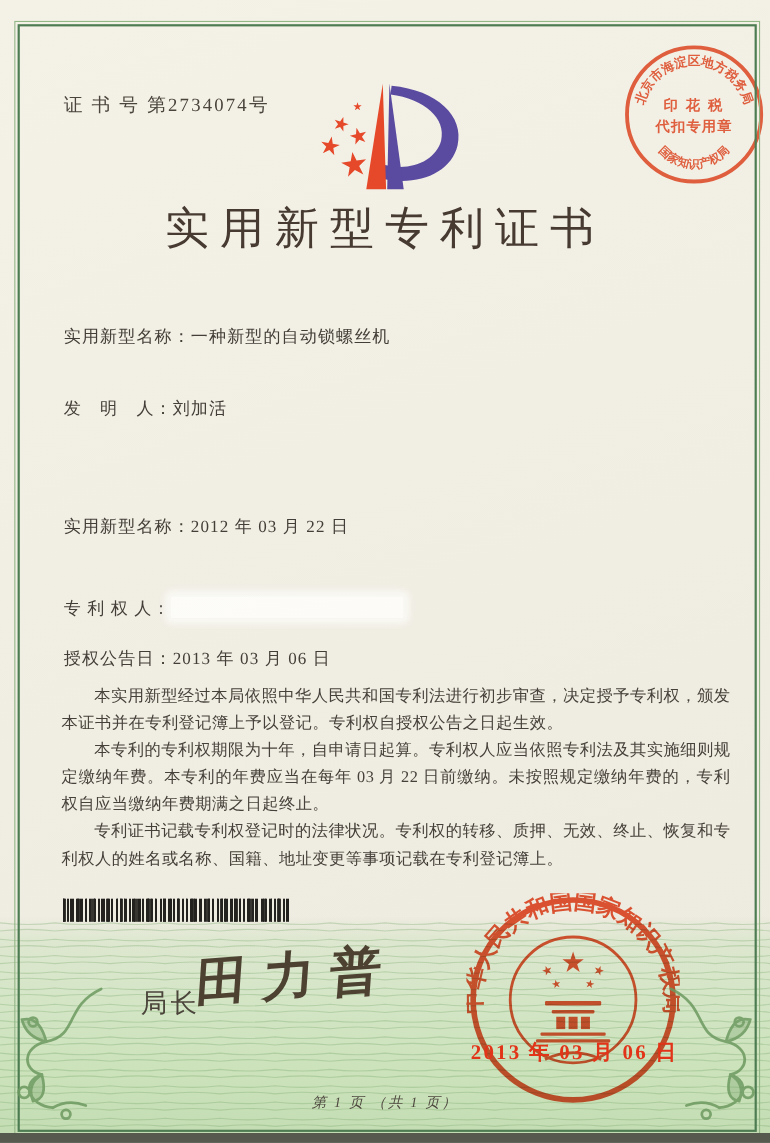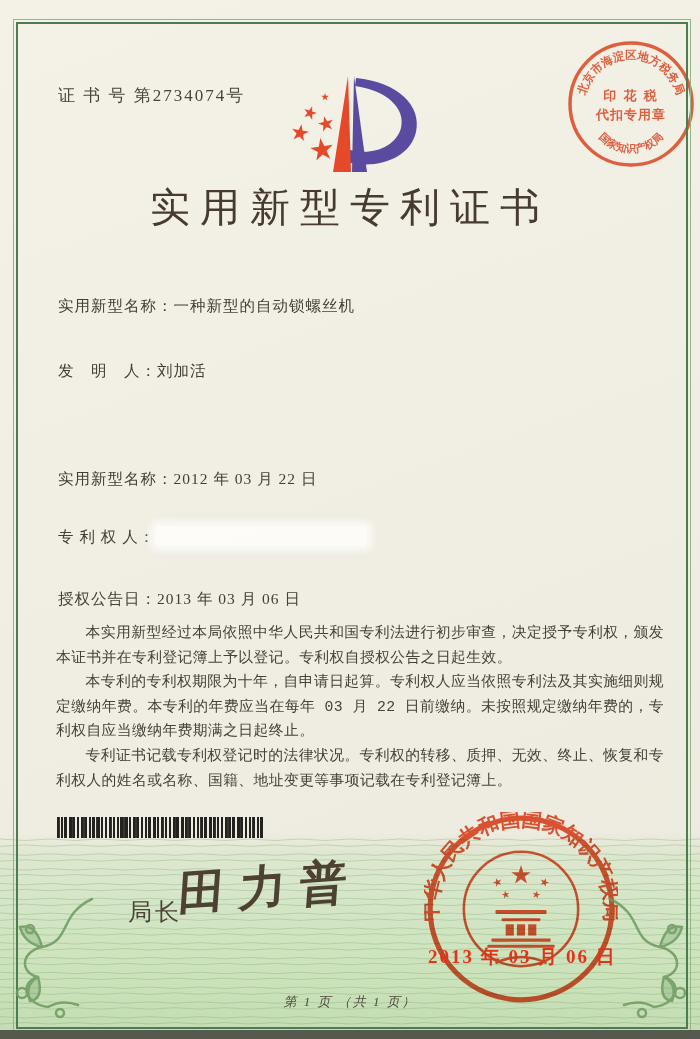--- a/index.html
+++ b/index.html
@@ -36,28 +36,28 @@
     position:absolute; left:58px; top:84px; font-size:17px; letter-spacing:2px; color:#4a443c; z-index:3;
   }
   .logo{ position:absolute; left:272px; top:70px; width:156px; height:112px; z-index:3; }
   .tax-stamp{ position:absolute; left:563px; top:36px; width:136px; height:136px; z-index:4; opacity:.9; }
   .title{
     position:absolute; left:0; right:0; top:180px; text-align:center;
     font-size:40px; font-weight:400; letter-spacing:10px; color:#463a31; z-index:3;
   }
   
   .field{ position:absolute; left:58px; font-size:15.5px; color:#433e37; letter-spacing:1px; z-index:3; white-space:nowrap; }
-  .f0{ top:296px; } .f1{ top:361px;text-align:center; } .f2{ top:417px; } .f3{ top:469px; } .f4{ top:526px; } .f5{ top:589px; }
+  .f0{ top:296px; } .f1{ top:361px;text-align:center; } .f2{ top:417px; } .f3{ top:469px; } .f4{ top:542px; } .f5{ top:589px; }
   .redacted{
     display:inline-block; width:212px; height:20px; vertical-align:-4px;
     background:rgba(252,252,249,.95); box-shadow:0 0 7px 5px rgba(250,250,246,.95);
     border-radius:2px;
   }
   
-  .body-text{ position:absolute; left:56px; right:36px; top:621px; z-index:3;font-family:Liberation Mono, monospace; }
+  .body-text{ position:absolute; left:56px; right:36px; top:621px; z-index:3; }
   .body-text p{
     font-size:14.8px; line-height:24.6px; color:#46413a; letter-spacing:.4px;
     text-indent:2em; text-align:justify; margin:0;
   }
   
   .barcode{
     position:absolute; left:57px; top:817px; width:206px; height:21px; z-index:3;
     background:
       repeating-linear-gradient(90deg,#24221e 0 2px,transparent 2px 4px),
       repeating-linear-gradient(90deg,#24221e 0 1px,transparent 1px 7px),

